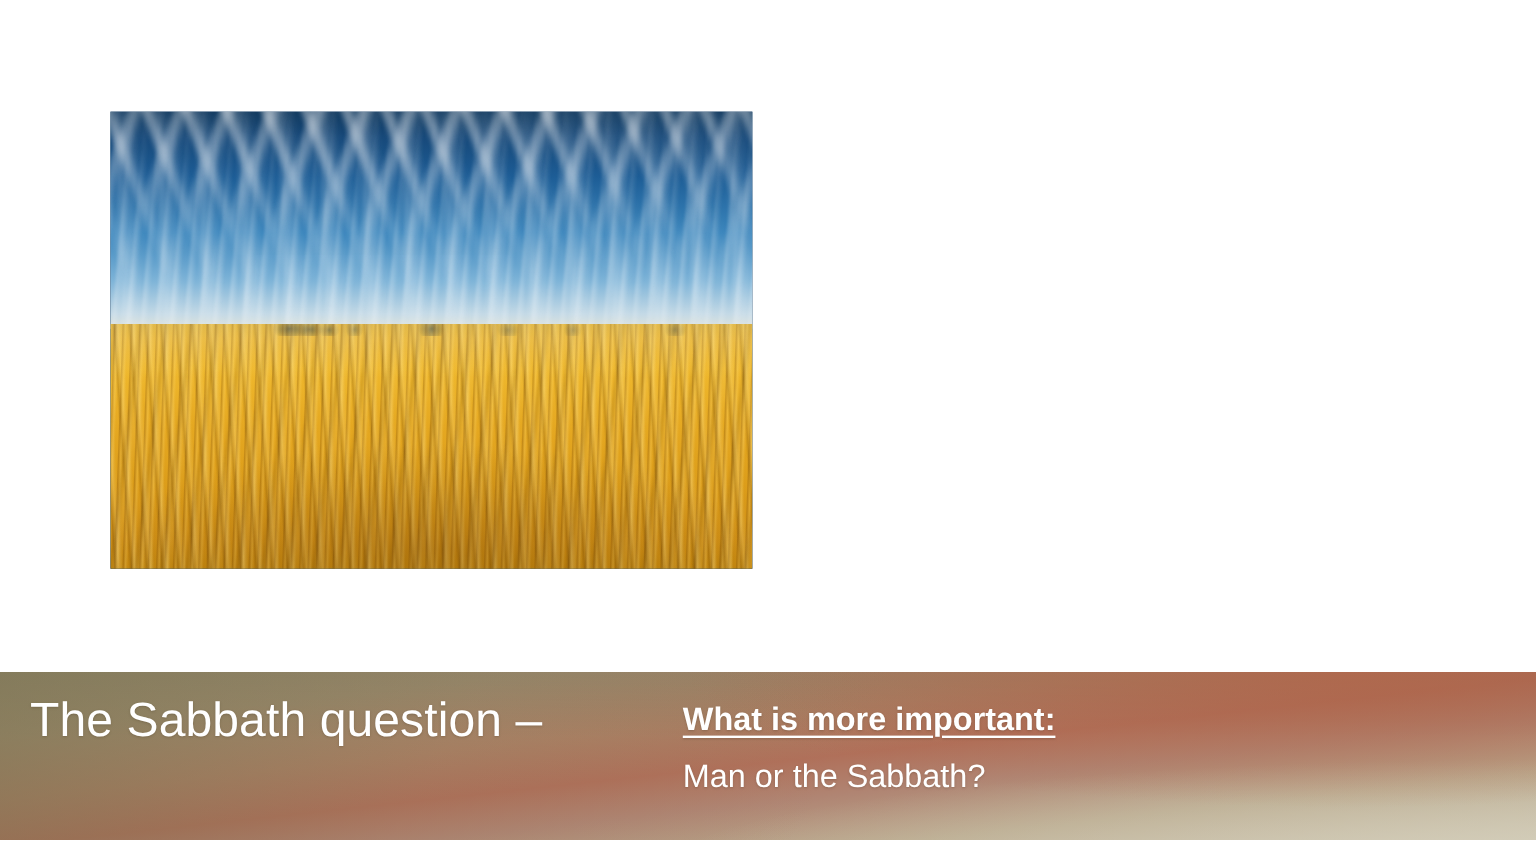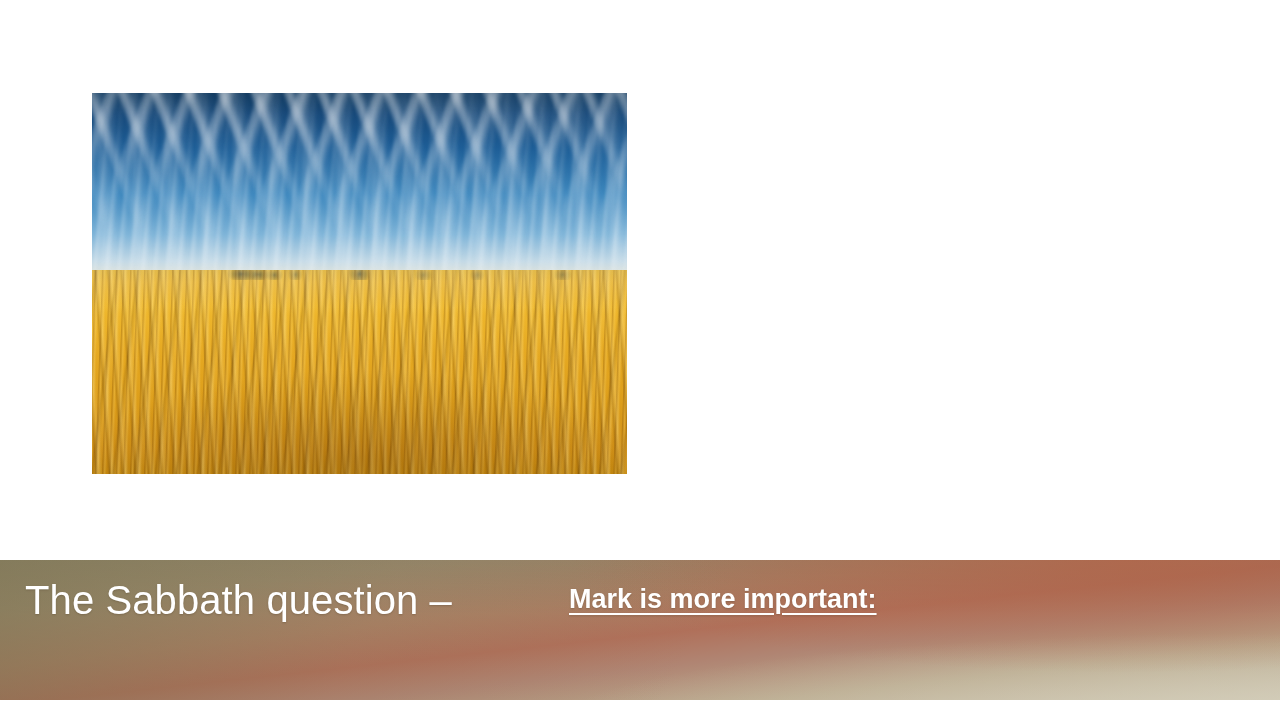--- a/index.html
+++ b/index.html
@@ -252,18 +252,19 @@
 
   <div class="banner">
     <div class="banner-tone"></div>
 
     <div class="banner-left">
       <span class="title-line">The Sabbath question –</span>
     </div>
 
     <div class="banner-right">
       <div>
-        <span class="kicker">Mark is more important:</span>
+        <span class="kicker">What is more important:</span>
       </div>
+      <div class="subline">Man or the Sabbath?</div>
     </div>
   </div>
 
 </div>
 
 </body></html>

